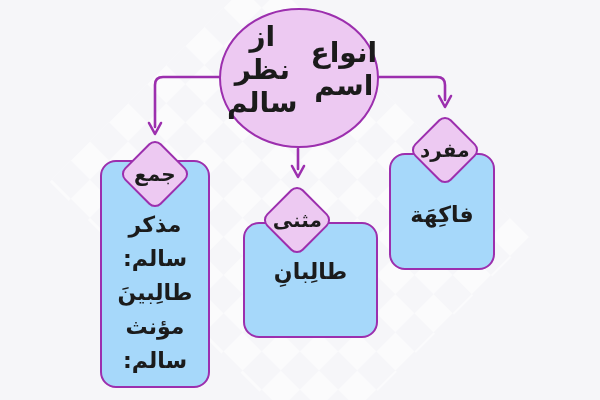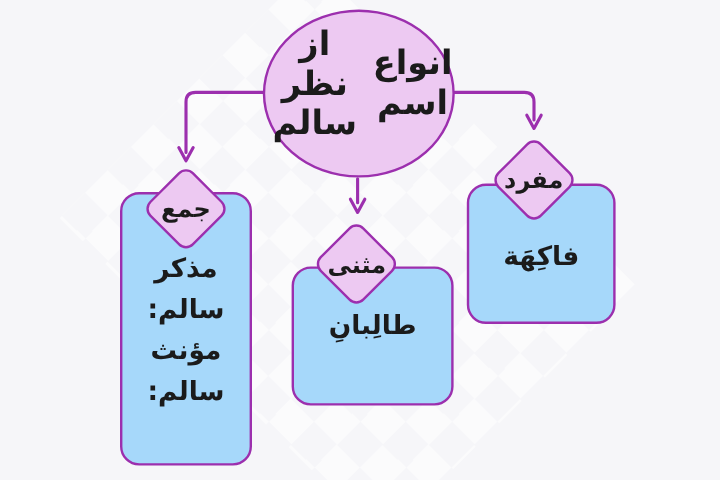--- a/index.html
+++ b/index.html
@@ -60,21 +60,21 @@
   .box{
     position:absolute;
     background:var(--box-fill);
     border:2.5px solid var(--node-border);
     border-radius:16px;
     z-index:2;
     font-size:22px;font-weight:bold;text-align:center;
   }
   .box-plural{left:100px;top:160px;width:110px;height:228px;padding-top:46px;line-height:34px;}
   .box-dual{left:243px;top:222px;width:135px;height:116px;padding-top:30px;line-height:36px;}
-  .box-singular{left:389px;top:153px;width:124px;height:117px;padding-top:42px;line-height:36px;}
+  .box-singular{left:389px;top:153px;width:106px;height:117px;padding-top:42px;line-height:36px;}
 </style>
 </head>
 <body>
 
 <div class="stage">
 
   <div class="watermark"></div>
 
   <svg class="connectors" width="600" height="400" viewBox="0 0 600 400">
 
@@ -83,20 +83,21 @@
 
     <path d="M298 149 L298 169"></path>
     <path d="M292 166 L298 177 L304 166"></path>
 
     <path d="M379 77 L437 77 Q445 77 445 85 L445 100"></path>
     <path d="M439 96 L445 107 L451 96"></path>
   </svg>
 
   <div class="box box-plural" dir="rtl">
     <div>مذكر سالم:</div>
+    <div>طالِبينَ</div>
     <div>مؤنث سالم:</div>
 
   </div>
 
   <div class="box box-dual" dir="rtl">
     <div>طالِبانِ</div>
   </div>
 
   <div class="box box-singular" dir="rtl">
     <div>فاكِهَة</div>

